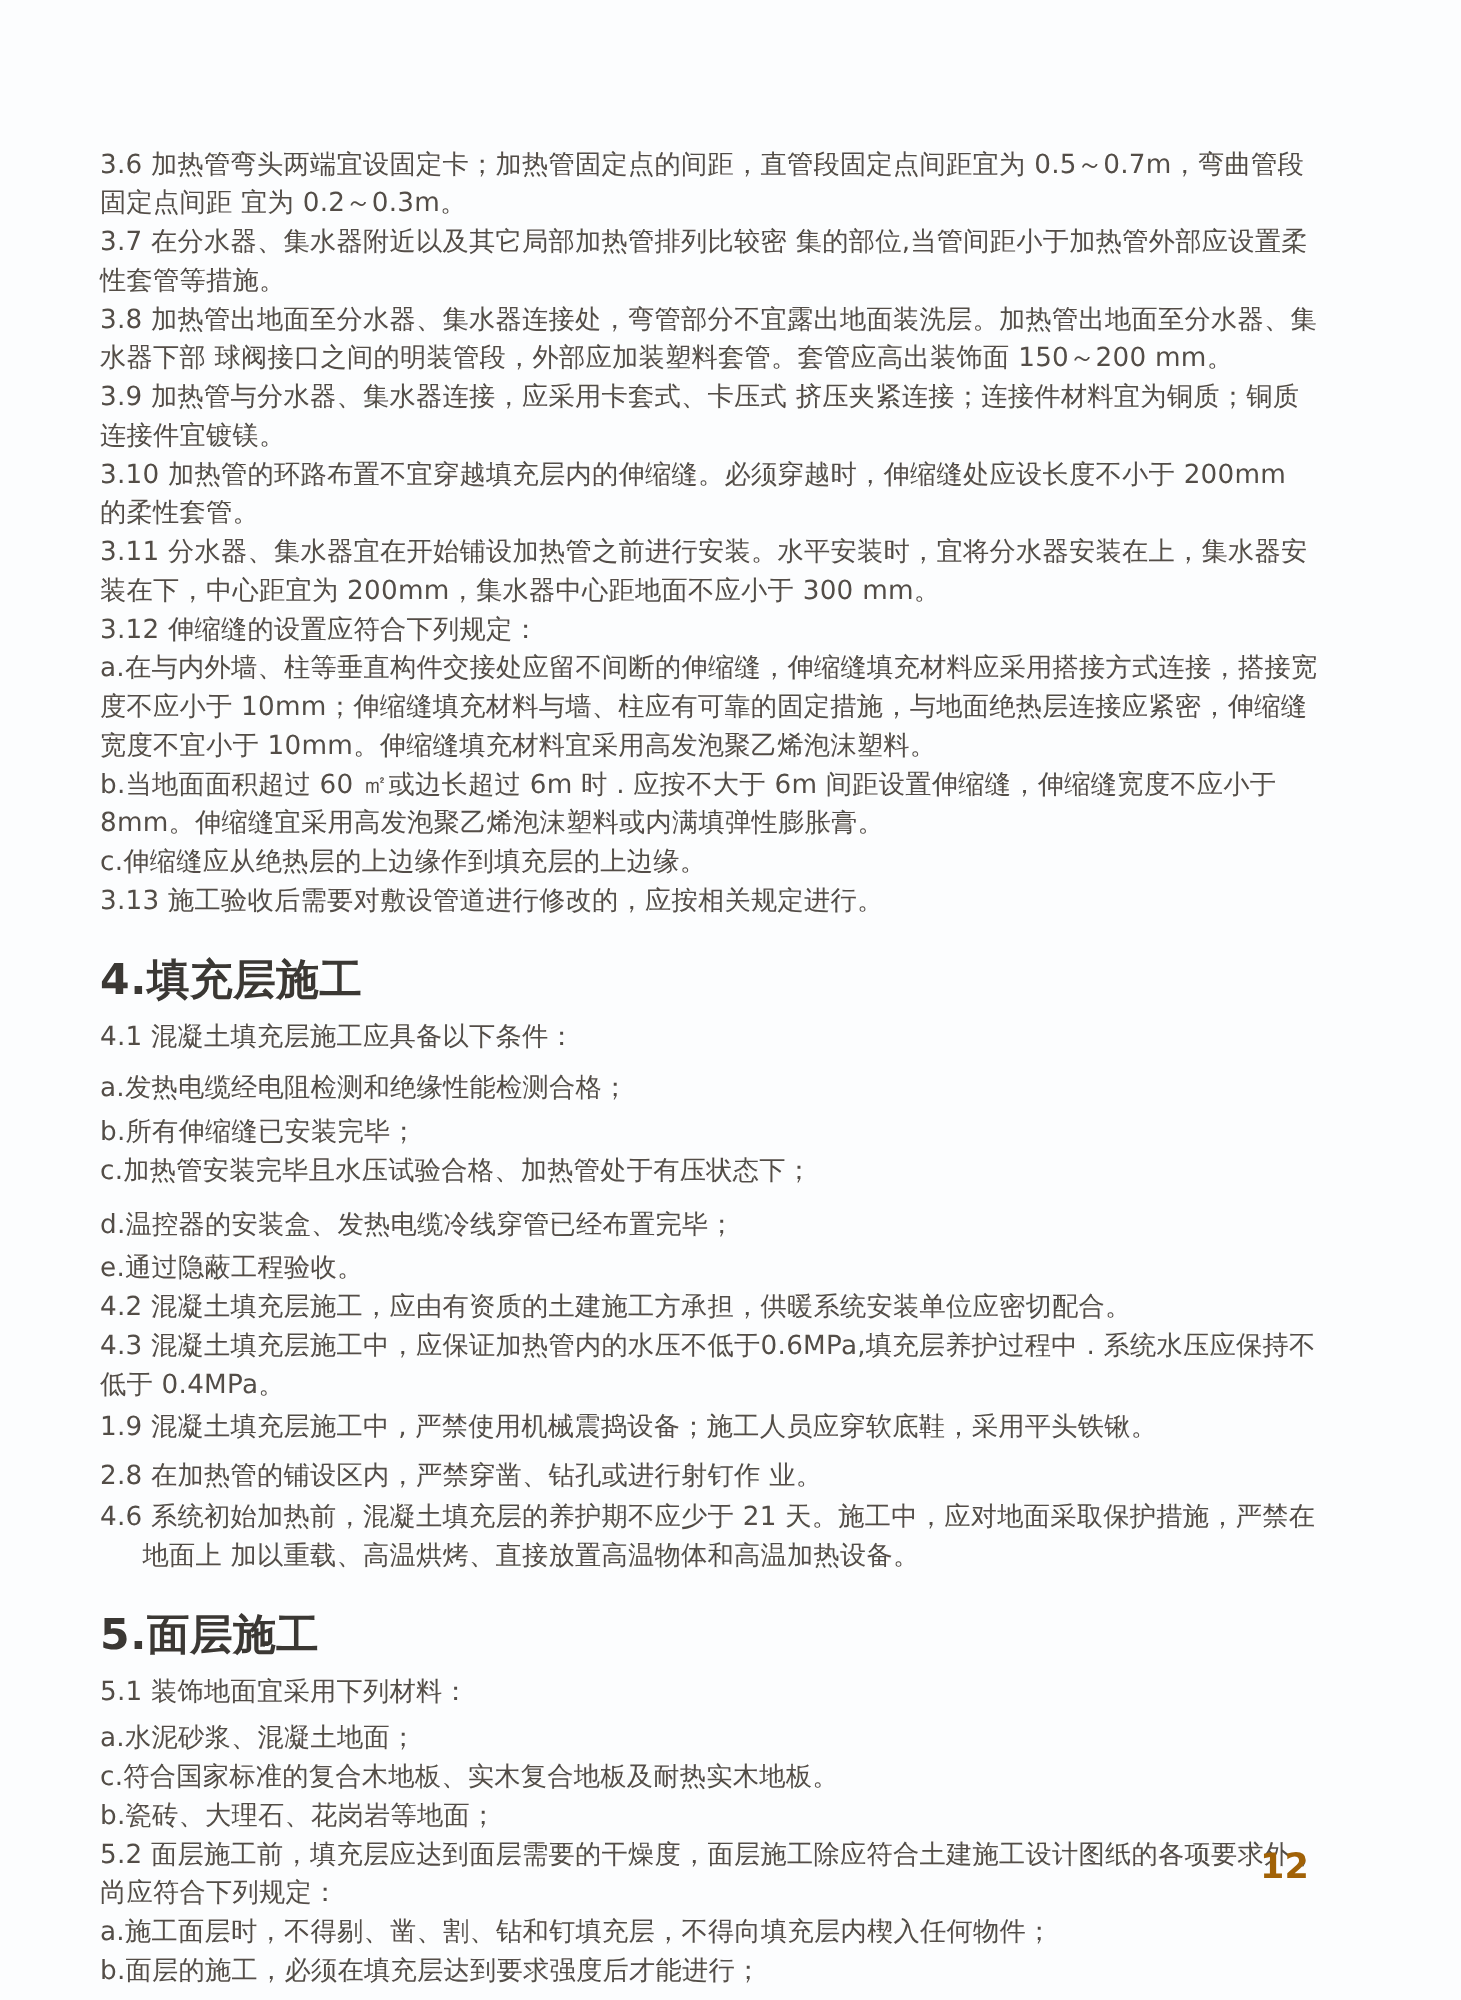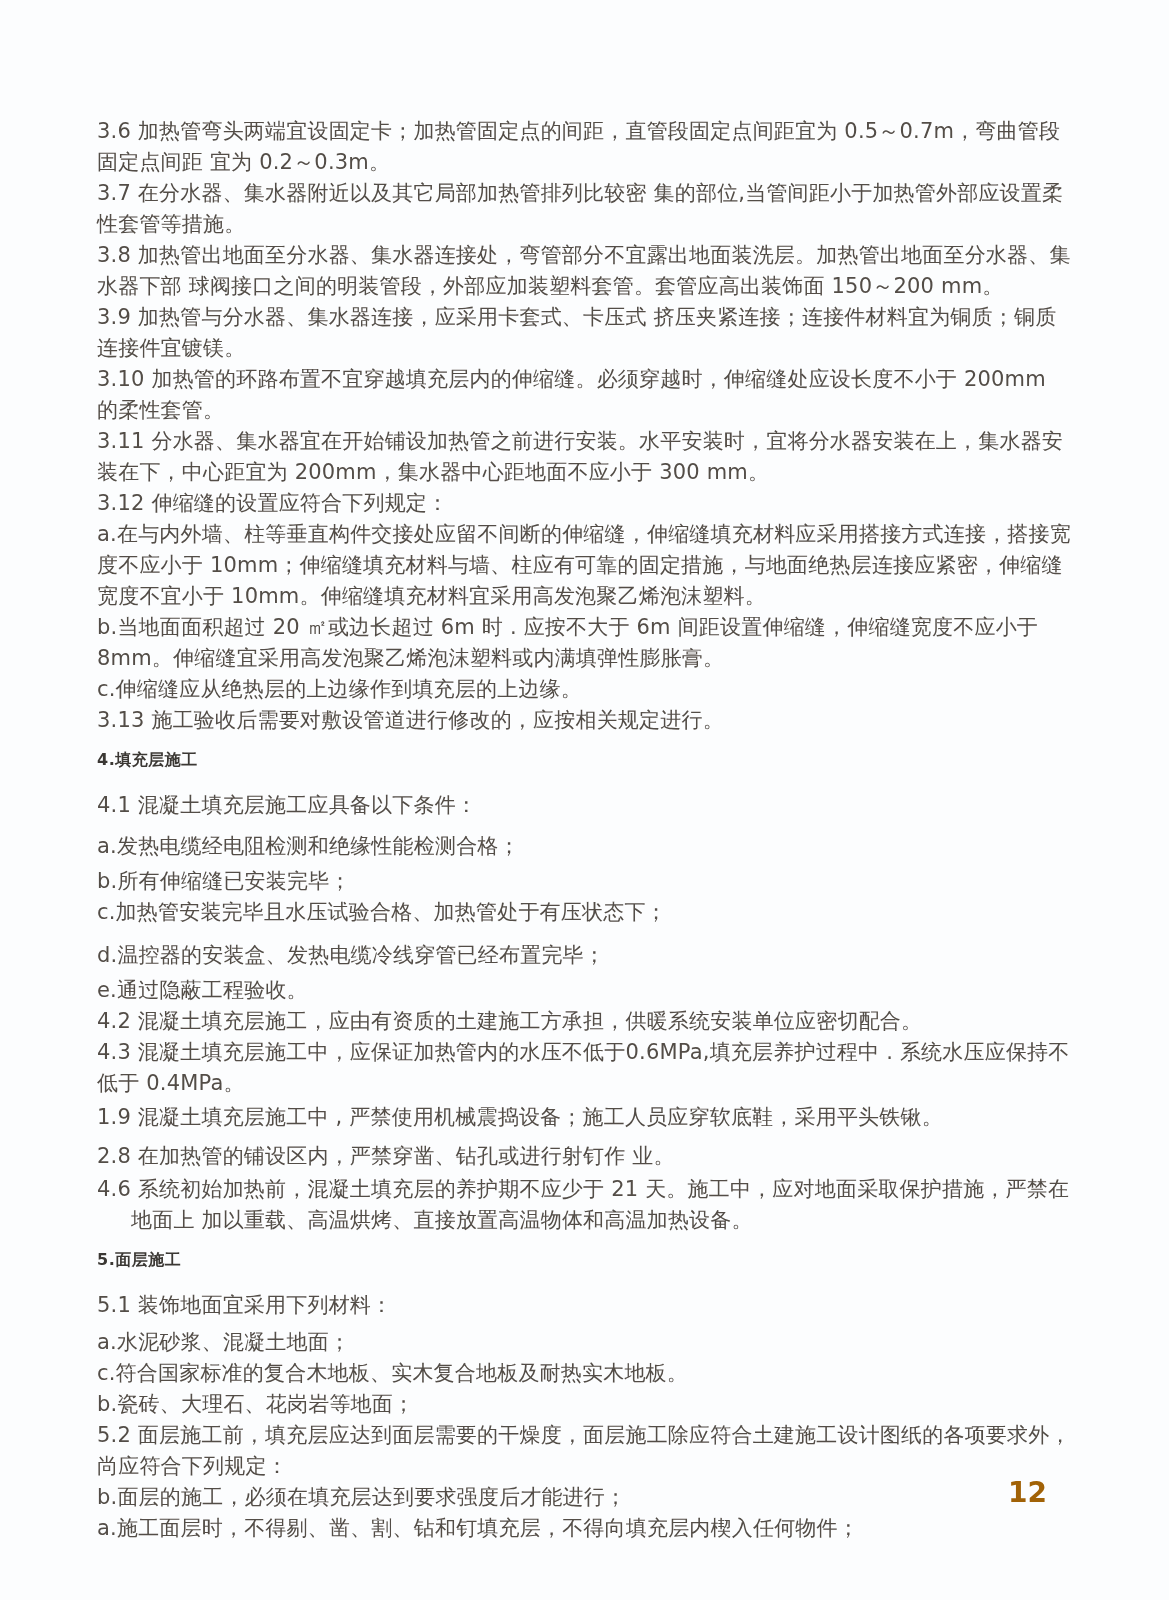--- a/index.html
+++ b/index.html
@@ -15,36 +15,36 @@
     overflow: hidden;
   }
   .page {
     position: absolute;
     inset: 0;
     background: #fcfdfe;
   }
   .content {
     position: absolute;
     top: 116px;
-    left: 97px;
+    left: 80px;
     width: 976px;
     color: #534d47;
     font-size: 21px;
     line-height: 31px;
     letter-spacing: 0.2px;
   }
   .content p {
     margin: 0;
   }
   .content h2.heading {
-    font-size: 16px;
+    font-size: 34px;
     line-height: 34px;
     font-weight: 700;
     color: #3b3834;
-    margin: 7px 0 13px 0;
+    margin: 31px 0 13px 0;
     letter-spacing: 0.5px;
   }
   
   .mb2  { margin-bottom: 2px  !important; }
   .mb3  { margin-bottom: 3px  !important; }
   .mb4  { margin-bottom: 4px  !important; }
   .mb6  { margin-bottom: 6px  !important; }
   .mb8  { margin-bottom: 8px  !important; }
   .mb10 { margin-bottom: 10px !important; }
   .mb12 { margin-bottom: 12px !important; }
@@ -69,38 +69,38 @@
 <main class="page">
   <section class="content" id="doc-content">
       <p class="">3.6 加热管弯头两端宜设固定卡；加热管固定点的间距，直管段固定点间距宜为 0.5～0.7m，弯曲管段固定点间距 宜为 0.2～0.3m。</p>
       <p class="">3.7 在分水器、集水器附近以及其它局部加热管排列比较密 集的部位,当管间距小于加热管外部应设置柔性套管等措施。</p>
       <p class="">3.8 加热管出地面至分水器、集水器连接处，弯管部分不宜露出地面装洗层。加热管出地面至分水器、集水器下部 球阀接口之间的明装管段，外部应加装塑料套管。套管应高出装饰面 150～200 mm。</p>
       <p class="">3.9 加热管与分水器、集水器连接，应采用卡套式、卡压式 挤压夹紧连接；连接件材料宜为铜质；铜质连接件宜镀镁。</p>
       <p class="">3.10 加热管的环路布置不宜穿越填充层内的伸缩缝。必须穿越时，伸缩缝处应设长度不小于 200mm 的柔性套管。</p>
       <p class="">3.11 分水器、集水器宜在开始铺设加热管之前进行安装。水平安装时，宜将分水器安装在上，集水器安装在下，中心距宜为 200mm，集水器中心距地面不应小于 300 mm。</p>
       <p class="">3.12 伸缩缝的设置应符合下列规定：</p>
       <p class="">a.在与内外墙、柱等垂直构件交接处应留不间断的伸缩缝，伸缩缝填充材料应采用搭接方式连接，搭接宽度不应小于 10mm；伸缩缝填充材料与墙、柱应有可靠的固定措施，与地面绝热层连接应紧密，伸缩缝宽度不宜小于 10mm。伸缩缝填充材料宜采用高发泡聚乙烯泡沫塑料。</p>
-      <p class="">b.当地面面积超过 20 ㎡或边长超过 6m 时 . 应按不大于 6m 间距设置伸缩缝，伸缩缝宽度不应小于 8mm。伸缩缝宜采用高发泡聚乙烯泡沫塑料或内满填弹性膨胀膏。</p>
+      <p class="">b.当地面面积超过 60 ㎡或边长超过 6m 时 . 应按不大于 6m 间距设置伸缩缝，伸缩缝宽度不应小于 8mm。伸缩缝宜采用高发泡聚乙烯泡沫塑料或内满填弹性膨胀膏。</p>
       <p class="">c.伸缩缝应从绝热层的上边缘作到填充层的上边缘。</p>
       <p class="">3.13 施工验收后需要对敷设管道进行修改的，应按相关规定进行。</p>
       <h2 class="heading ">4.填充层施工</h2>
       <p class="mb10">4.1 混凝土填充层施工应具备以下条件：</p>
       <p class="mb4">a.发热电缆经电阻检测和绝缘性能检测合格；</p>
       <p class="">b.所有伸缩缝已安装完毕；</p>
       <p class="mb12">c.加热管安装完毕且水压试验合格、加热管处于有压状态下；</p>
       <p class="mb4">d.温控器的安装盒、发热电缆冷线穿管已经布置完毕；</p>
       <p class="">e.通过隐蔽工程验收。</p>
       <p class="">4.2 混凝土填充层施工，应由有资质的土建施工方承担，供暖系统安装单位应密切配合。</p>
       <p class="mb3">4.3 混凝土填充层施工中，应保证加热管内的水压不低于0.6MPa,填充层养护过程中 . 系统水压应保持不低于 0.4MPa。</p>
       <p class="mb8">1.9 混凝土填充层施工中 , 严禁使用机械震捣设备；施工人员应穿软底鞋，采用平头铁锹。</p>
       <p class="mb2">2.8 在加热管的铺设区内，严禁穿凿、钻孔或进行射钉作 业。</p>
       <p class="hang">4.6 系统初始加热前，混凝土填充层的养护期不应少于 21 天。施工中，应对地面采取保护措施，严禁在地面上 加以重载、高温烘烤、直接放置高温物体和高温加热设备。</p>
       <h2 class="heading ">5.面层施工</h2>
       <p class="mb6">5.1 装饰地面宜采用下列材料：</p>
       <p class="">a.水泥砂浆、混凝土地面；</p>
       <p class="">c.符合国家标准的复合木地板、实木复合地板及耐热实木地板。</p>
       <p class="">b.瓷砖、大理石、花岗岩等地面；</p>
       <p class="">5.2 面层施工前，填充层应达到面层需要的干燥度，面层施工除应符合土建施工设计图纸的各项要求外，尚应符合下列规定：</p>
+      <p class="">a.施工面层时，不得剔、凿、割、钻和钉填充层，不得向填充层内楔入任何物件；</p>
       <p class="">b.面层的施工，必须在填充层达到要求强度后才能进行；</p>
-      <p class="">a.施工面层时，不得剔、凿、割、钻和钉填充层，不得向填充层内楔入任何物件；</p>
     </section>
   <div class="page-number">12</div>
 </main>
 
 </body></html>

